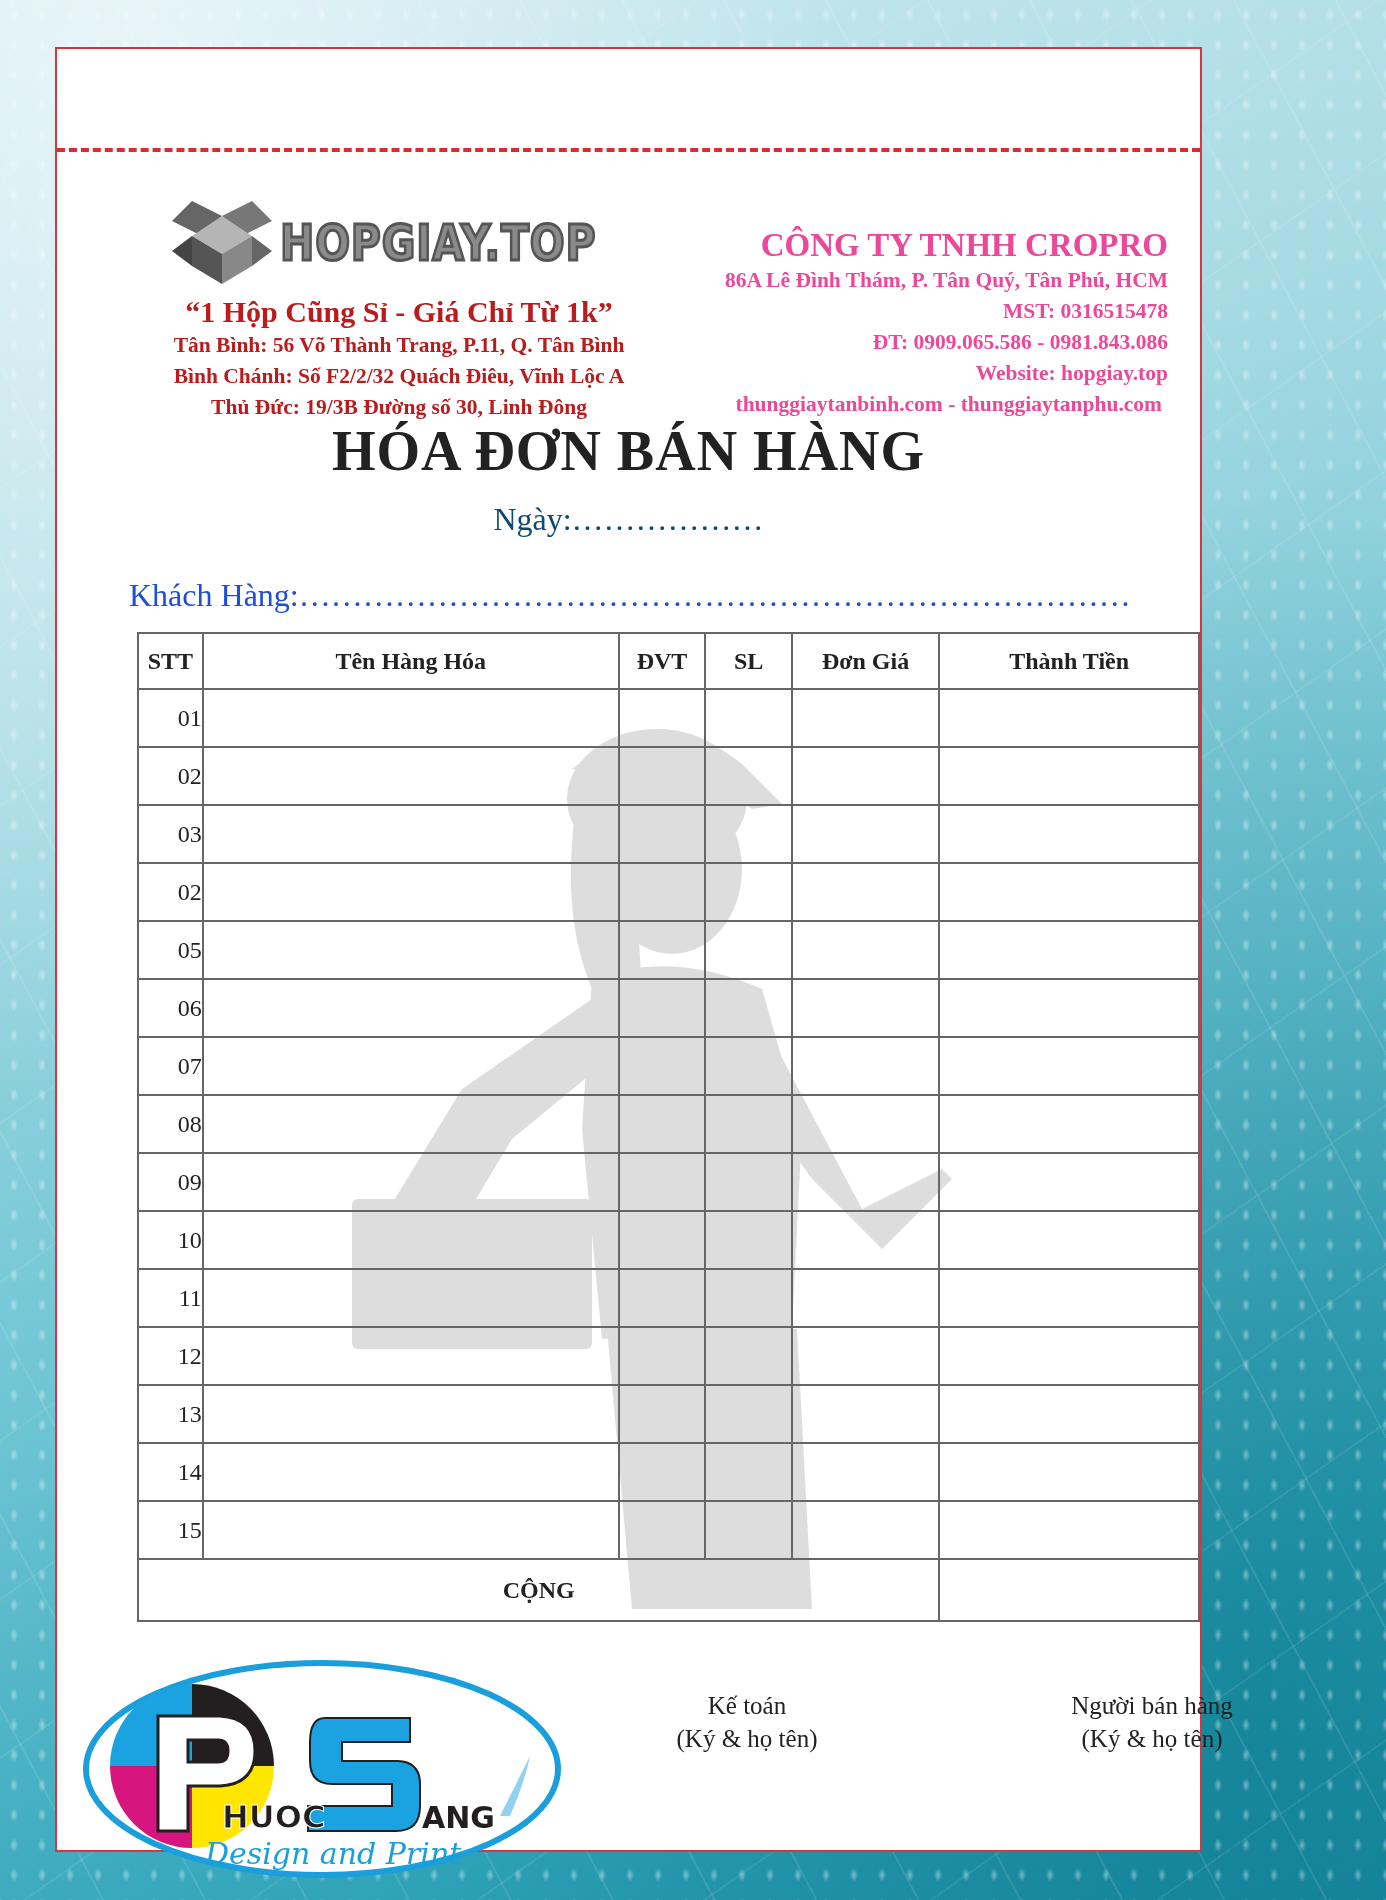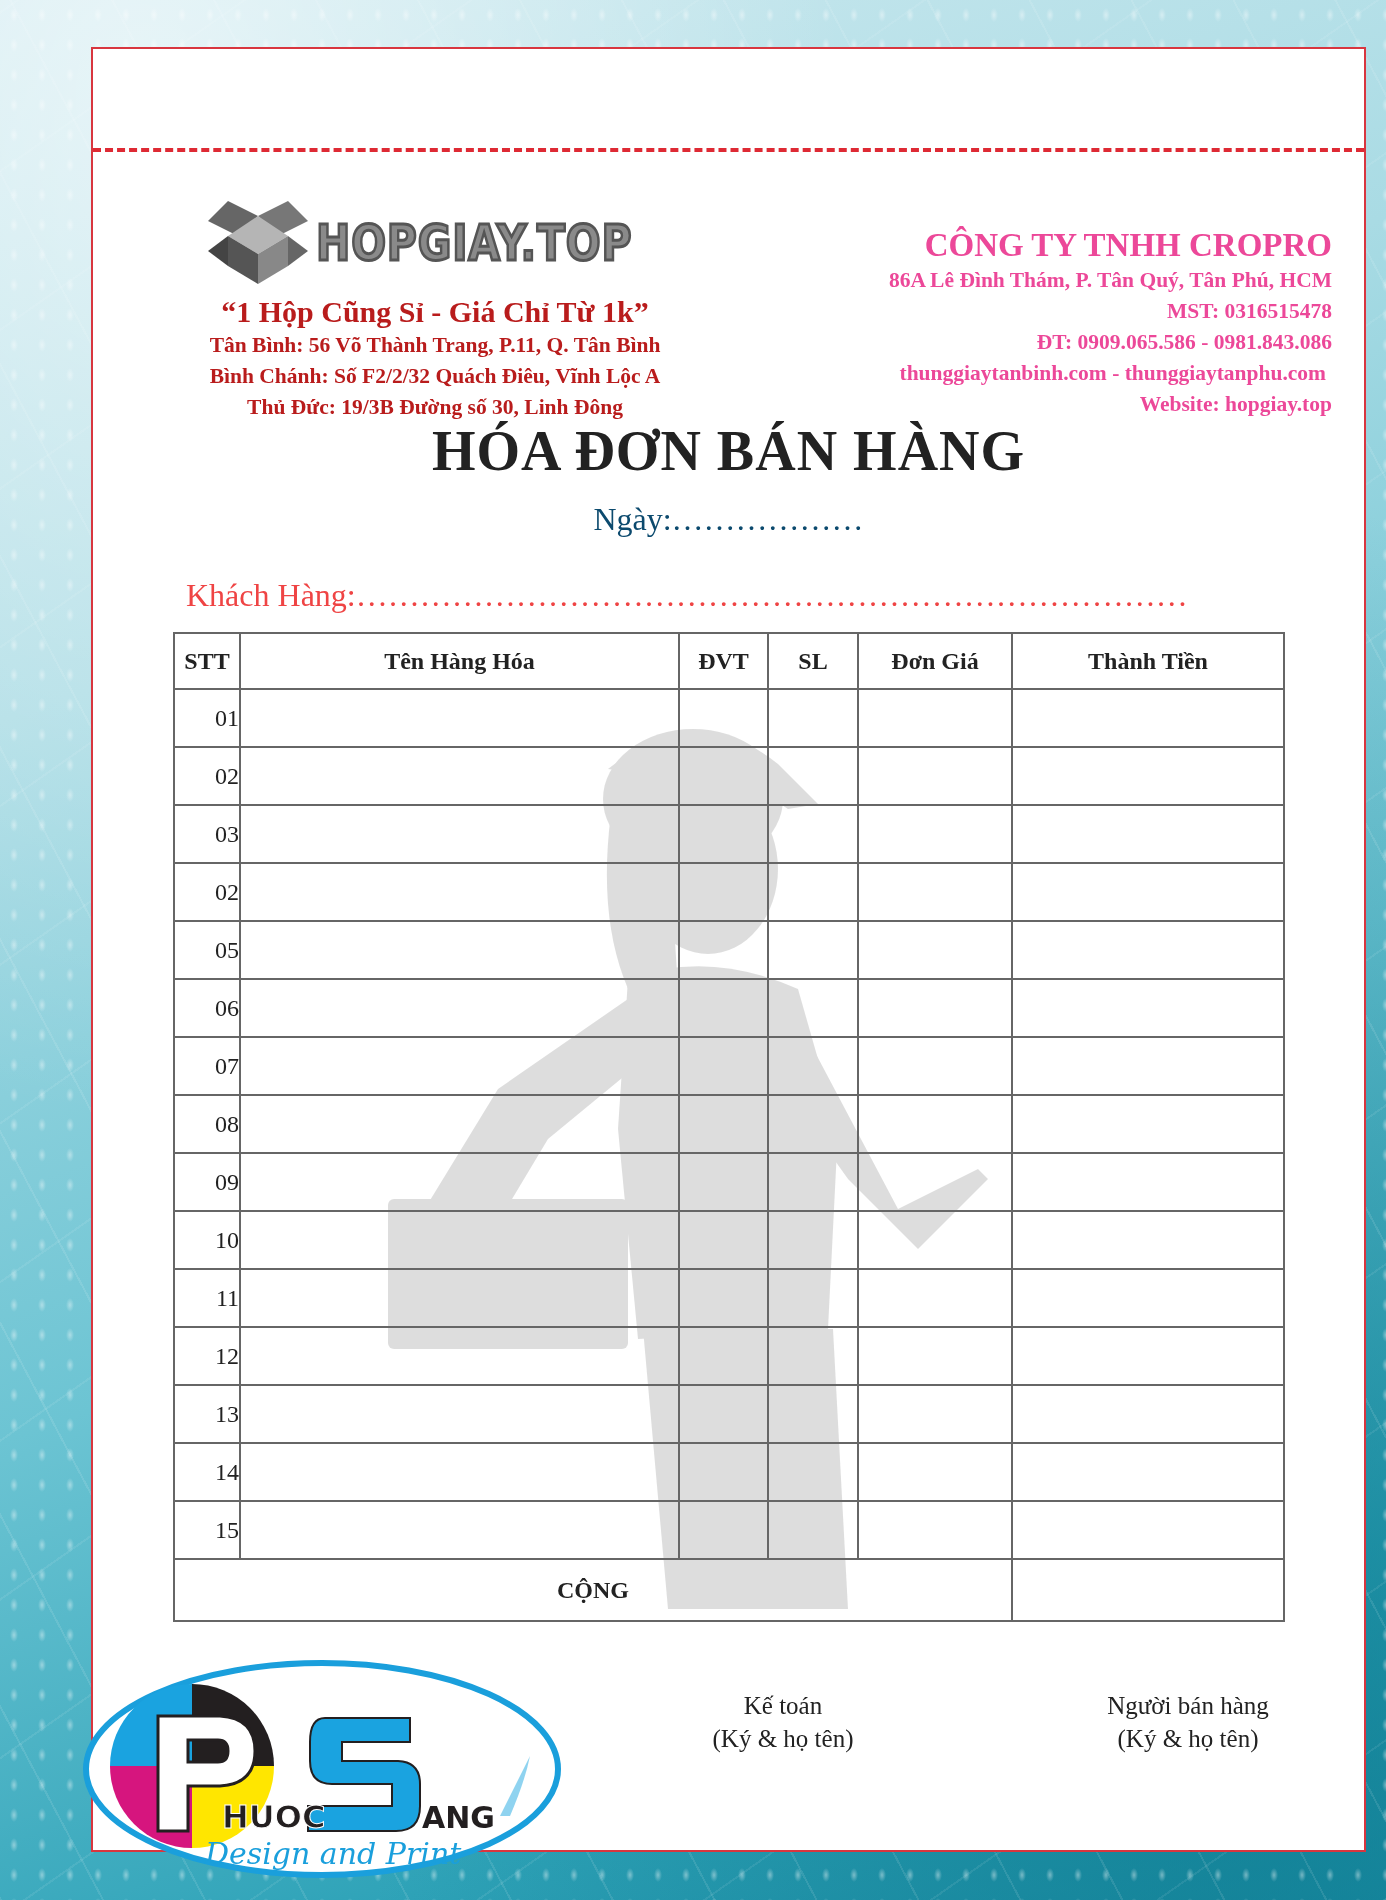--- a/index.html
+++ b/index.html
@@ -17,22 +17,22 @@
     background-size:28px 30px;
     opacity:.55;
   }
   .bg-lines{
     position:absolute;inset:0;
     background:
       repeating-linear-gradient(62deg, rgba(255,255,255,0.10) 0 2px, transparent 2px 90px),
       repeating-linear-gradient(-35deg, rgba(255,255,255,0.08) 0 2px, transparent 2px 130px);
   }
   .page{
-    position:absolute;left:55px;top:47px;width:1275px;height:1805px;
-    background:#fff;border:2px solid #d8363f;box-sizing:border-box;margin-left:36px;
+    position:absolute;left:55px;top:47px;width:1147px;height:1805px;
+    background:#fff;border:2px solid #d8363f;box-sizing:border-box;
   }
   .cut-line{
     position:absolute;left:0;right:0;top:99px;height:0;
     border-top:4px dashed #de2a34;
   }
   
   .logo{position:absolute;left:115px;top:147px;width:500px;height:130px;}
   .logo-text{
     position:absolute;left:108px;top:18px;
     font-family:"DejaVu Sans","Liberation Sans",sans-serif;font-weight:bold;
@@ -41,21 +41,21 @@
     transform:scaleX(0.82);transform-origin:left;
   }
   .left-head{position:absolute;left:62px;top:245px;width:560px;text-align:center;color:#b91c1c;font-weight:bold;}
   .slogan{font-size:30px;line-height:36px;}
   .addr{font-size:21.5px;line-height:31px;}
   .right-head{position:absolute;right:32px;top:176px;text-align:right;color:#ec4899;font-weight:bold;}
   .company{font-size:33px;line-height:40px;}
   .cinfo{font-size:21.5px;line-height:31px;}
   .title{position:absolute;left:0;right:0;top:370px;text-align:center;font-size:56px;font-weight:bold;color:#222;letter-spacing:1px;}
   .date-line{position:absolute;left:0;right:0;top:452px;text-align:center;font-size:32px;color:#0c4a6e;}
-  .customer-line{position:absolute;left:93px;top:528px;font-size:32px;color:#ef4444;}
+  .customer-line{position:absolute;left:72px;top:528px;font-size:32px;color:#1d4ed8;}
 
   
   .watermark{position:absolute;left:285px;top:660px;width:610px;height:900px;opacity:.16;}
 
   
   .invoice-table{position:absolute;left:80px;top:583px;border-collapse:collapse;color:#222;}
   .invoice-table th,.invoice-table td{border:2px solid #666;padding:0;}
   .invoice-table th{height:54px;font-size:24px;font-weight:bold;}
   .invoice-table td{height:56px;}
   .invoice-table td.stt{text-align:right;font-size:24px;}
@@ -112,22 +112,22 @@
     <div class="addr">Tân Bình: 56 Võ Thành Trang, P.11, Q. Tân Bình</div>
     <div class="addr">Bình Chánh: Số F2/2/32 Quách Điêu, Vĩnh Lộc A</div>
     <div class="addr">Thủ Đức: 19/3B Đường số 30, Linh Đông</div>
   </div>
 
   <div class="right-head">
     <div class="company">CÔNG TY TNHH CROPRO</div>
     <div class="cinfo">86A Lê Đình Thám, P. Tân Quý, Tân Phú, HCM</div>
     <div class="cinfo">MST: 0316515478</div>
     <div class="cinfo">ĐT: 0909.065.586 - 0981.843.086</div>
+    <div class="cinfo">Website: hopgiay.top</div>
     <div class="cinfo" style="margin-right:6px;">thunggiaytanbinh.com - thunggiaytanphu.com</div>
-    <div class="cinfo">Website: hopgiay.top</div>
   </div>
 
   <div class="title">HÓA ĐƠN BÁN HÀNG</div>
   <div class="date-line">Ngày:………………</div>
   <div class="customer-line">Khách Hàng:……………………………………………………………………</div>
 
   <table class="invoice-table">
     <thead>
       <tr>
         <th class="c1">STT</th>

